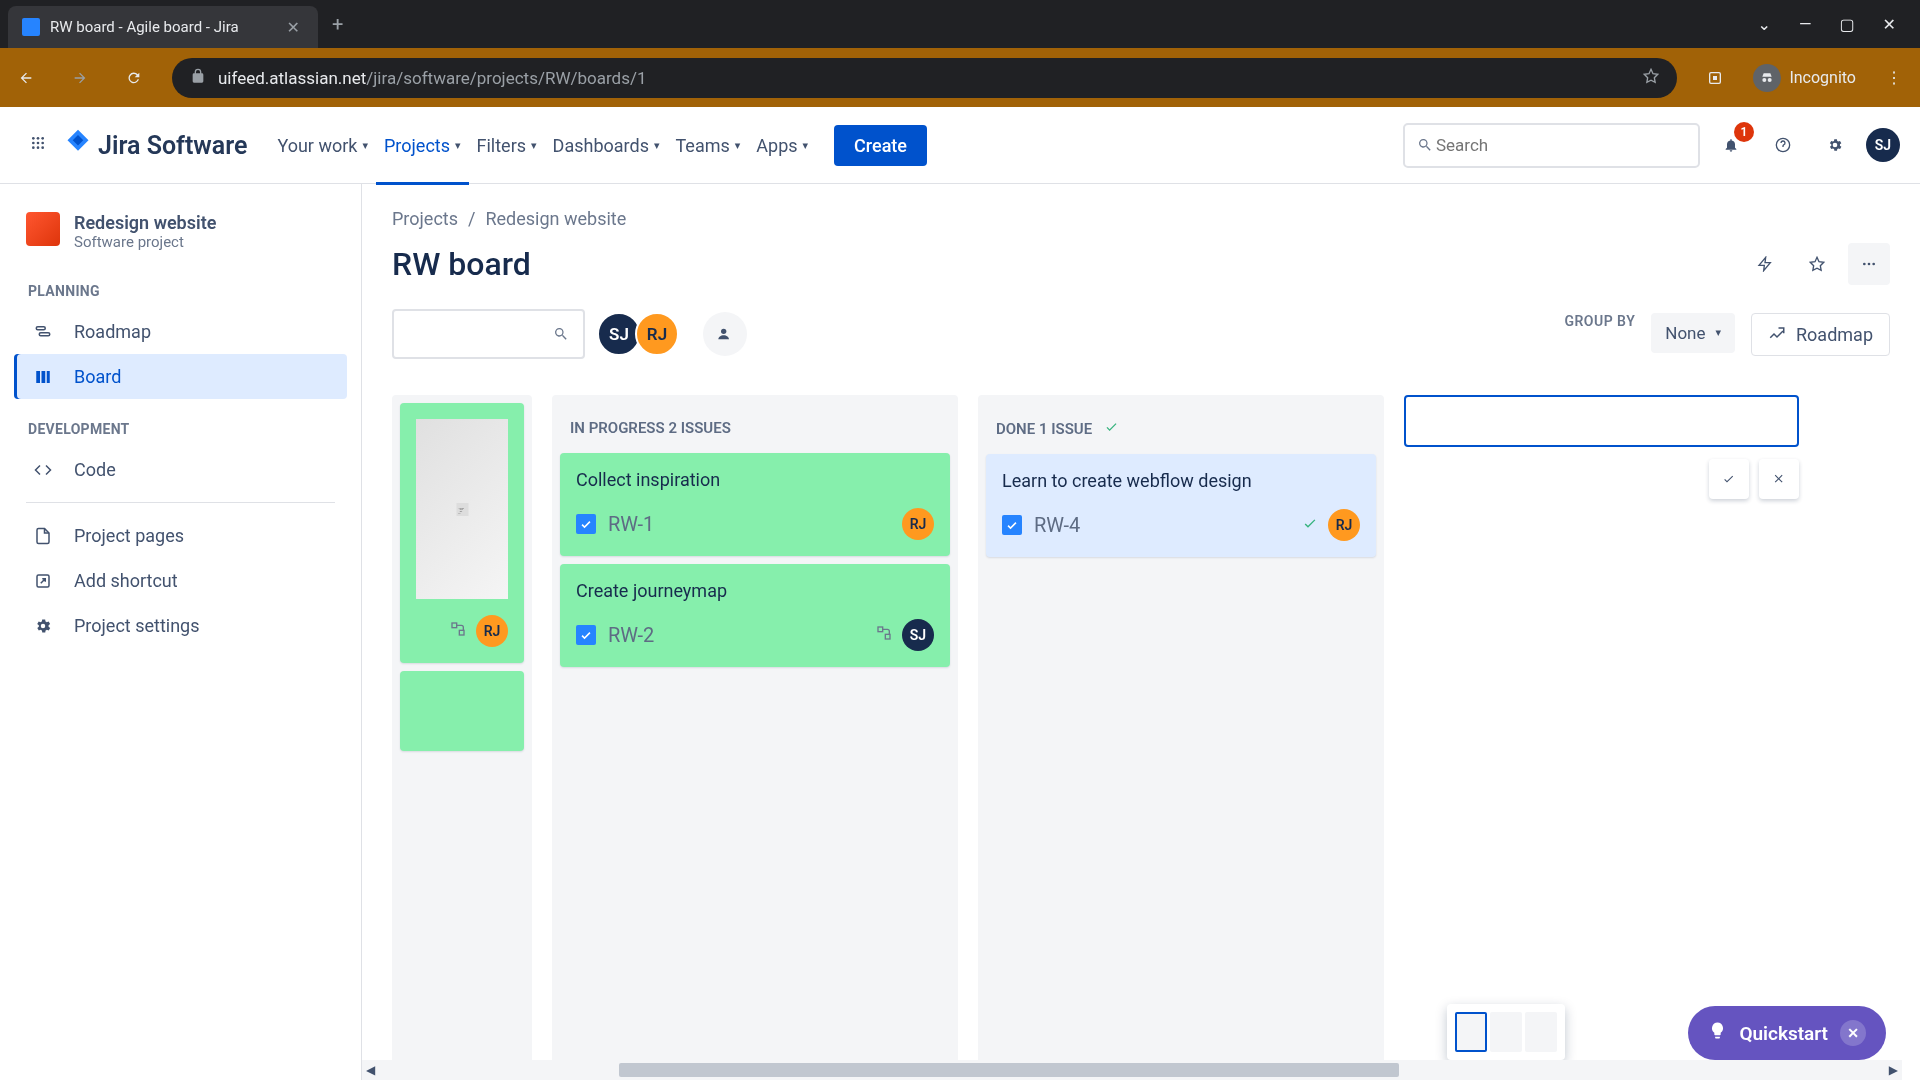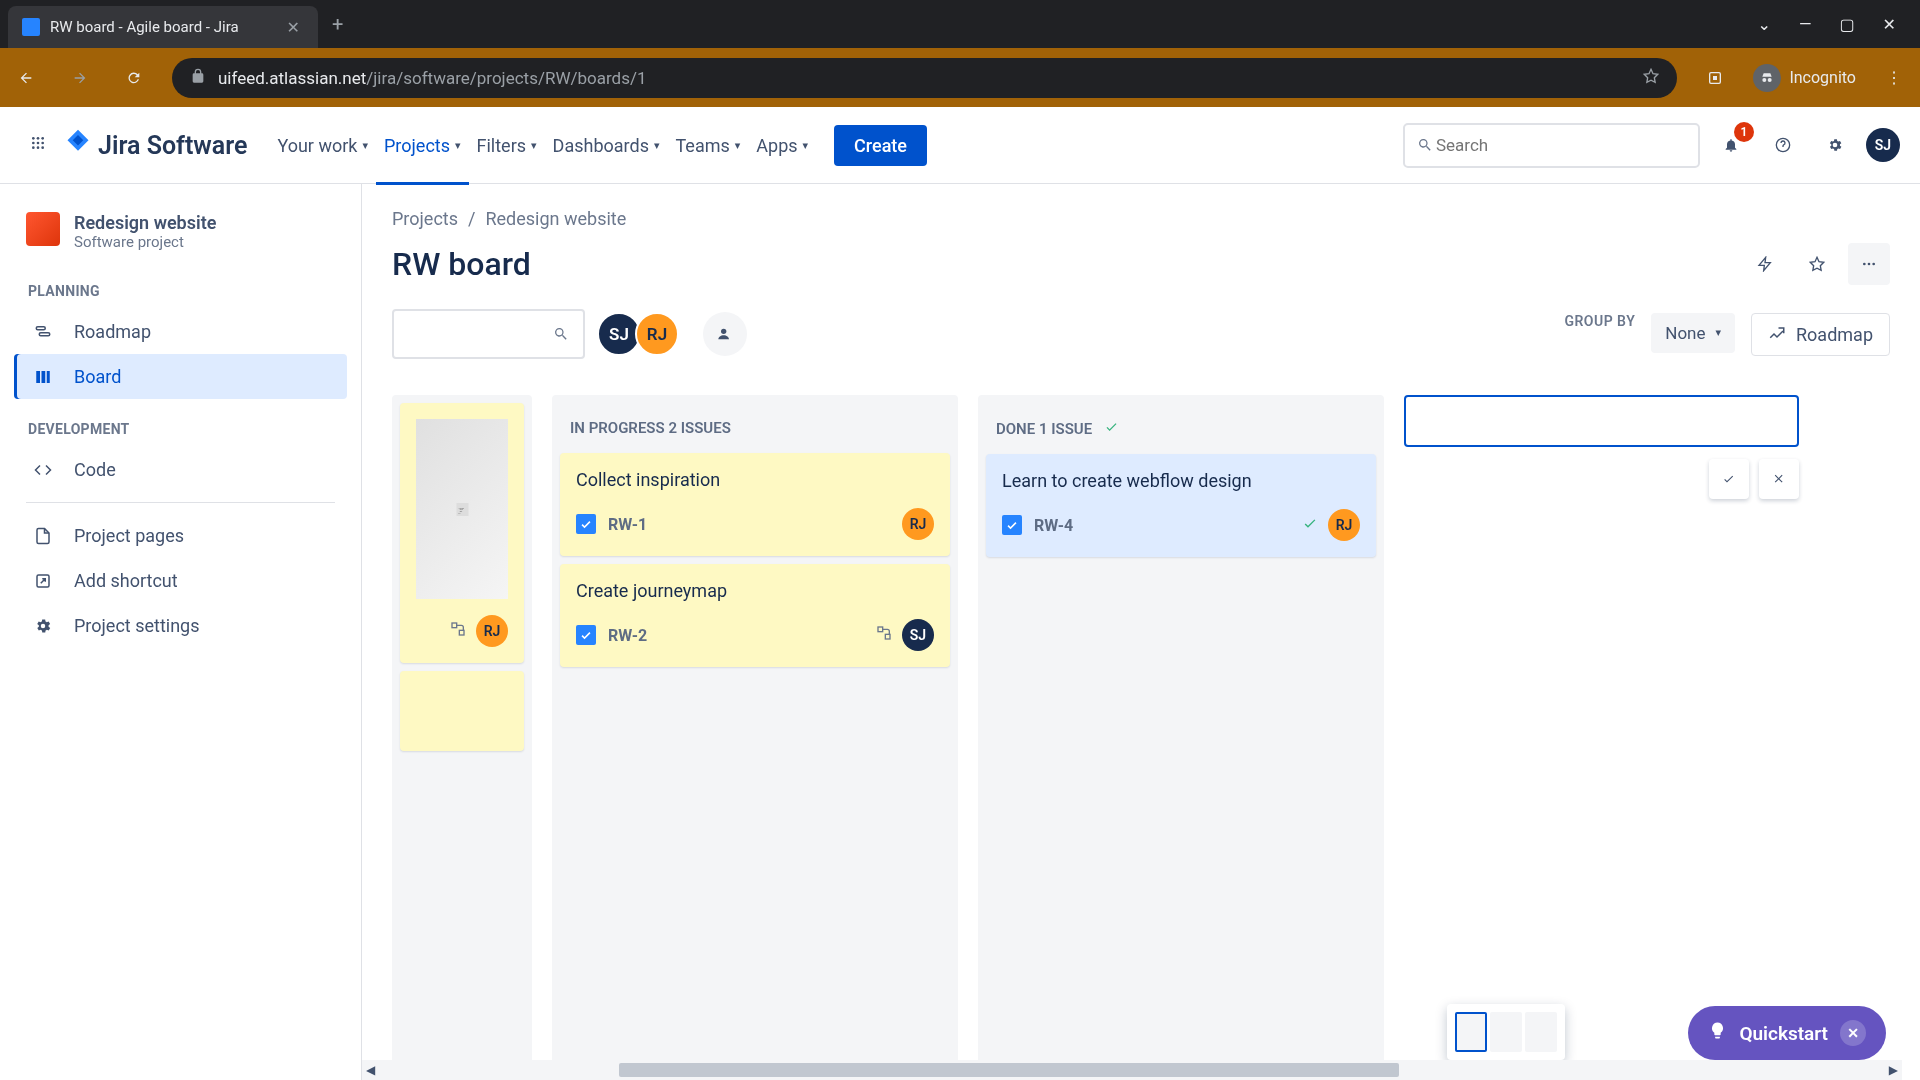--- a/index.html
+++ b/index.html
@@ -78,26 +78,26 @@
 .groupby-label{font-size:14px;color:#6b778c;font-weight:600;letter-spacing:0.5px}
 .groupby-select{background:#f4f5f7;padding:10px 14px;border-radius:4px;font-size:17px;color:#42526e;cursor:pointer;display:flex;gap:10px;align-items:center}
 .insights-btn{border:1px solid #dfe1e6;padding:10px 16px;border-radius:4px;display:flex;gap:10px;align-items:center;font-size:18px;color:#42526e;cursor:pointer}
 
 
 .columns-scroll{display:flex;gap:20px;margin-top:36px;overflow-x:auto;flex:1;padding-bottom:10px}
 .column{background:#f4f5f7;border-radius:4px;width:406px;flex-shrink:0;padding:8px;min-height:570px}
 .column.partial{width:140px;overflow:hidden}
 .col-header{padding:16px 10px;font-size:15px;font-weight:600;color:#5e6c84;display:flex;align-items:center;gap:12px}
 .check-icon{color:#36b37e}
-.card{background:#fef9c3;border-radius:4px;padding:16px;margin-bottom:8px;box-shadow:0 1px 2px rgba(9,30,66,0.12)}
+.card{background:#86efac;border-radius:4px;padding:16px;margin-bottom:8px;box-shadow:0 1px 2px rgba(9,30,66,0.12)}
 .card.done{background:#deebff}
 .card-title{font-size:18px;color:#172b4d;margin-bottom:18px}
 .card-footer{display:flex;align-items:center;gap:12px}
 .issue-type{width:20px;height:20px;background:#2684ff;border-radius:2px;display:flex;align-items:center;justify-content:center;color:#fff;font-size:12px}
-.issue-key{font-size:16px;color:#5e6c84;font-weight:700}
+.issue-key{font-size:20px;color:#5e6c84;font-weight:400}
 .card-right{margin-left:auto;display:flex;align-items:center;gap:10px}
 .card-avatar{width:32px;height:32px;border-radius:50%;font-size:14px;font-weight:600;display:flex;align-items:center;justify-content:center}
 .done-check{color:#36b37e}
 .card-image{width:100%;height:180px;background:linear-gradient(135deg,#e0e0e0,#f5f5f5);margin-bottom:16px;display:flex;align-items:center;justify-content:center;font-size:13px;color:#666;overflow:hidden}
 .subtask-icon{color:#6b778c}
 
 
 .new-column{width:395px;flex-shrink:0}
 .new-col-input{border:2px solid #0052cc;border-radius:4px;height:52px;width:100%;background:#fff}
 .new-col-actions{display:flex;gap:10px;justify-content:flex-end;margin-top:12px}

